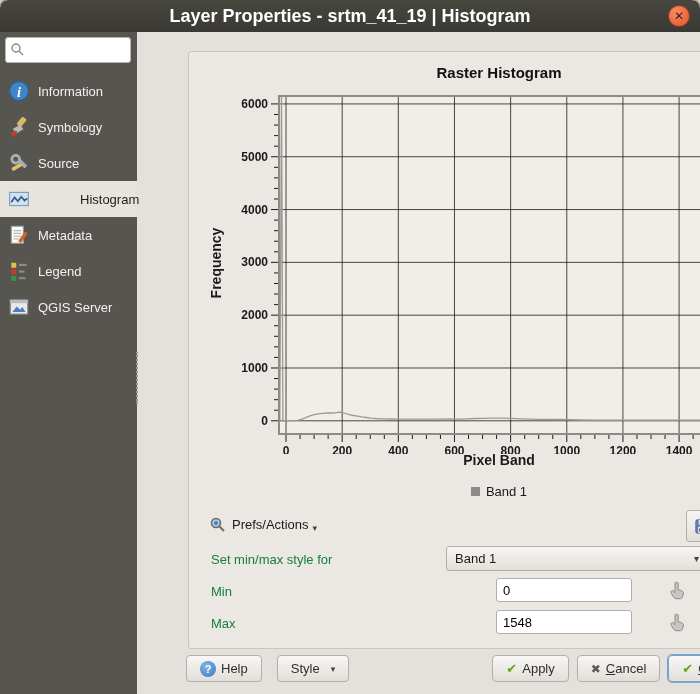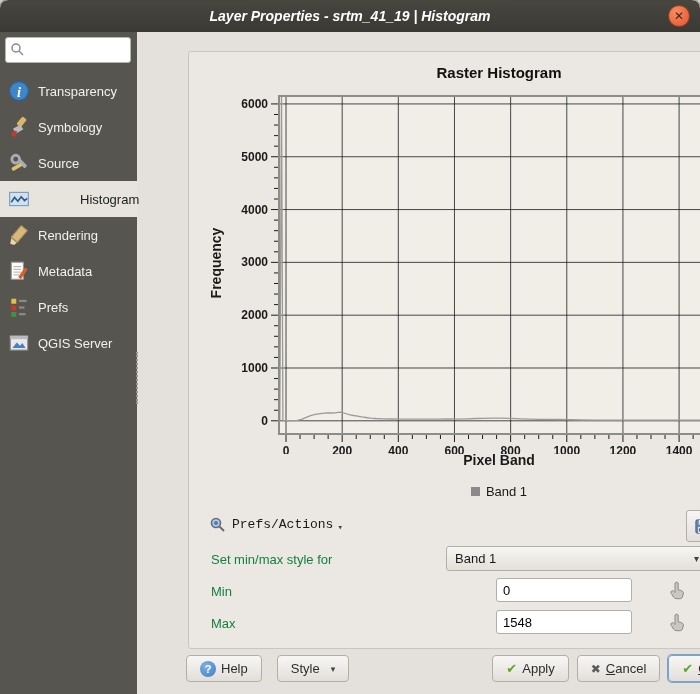--- a/index.html
+++ b/index.html
@@ -8,21 +8,21 @@
     position:relative; width:700px; height:694px; overflow:hidden;
     font-family:"Liberation Sans","DejaVu Sans",sans-serif; font-size:13px; color:#1a1a1a;
     background:#e4e0db; border-radius:8px 8px 0 0; box-shadow:0 0 0 1px #8f8b85;
   }
   
   .titlebar {
     position:absolute; left:0; top:0; width:700px; height:32px;
     background:linear-gradient(#47463f,#3a3934); border-radius:8px 8px 0 0;
     display:flex; align-items:center; justify-content:center;
   }
-  .titlebar .title { color:#fff; font-weight:bold; font-size:14px;font-style:italic; }
+  .titlebar .title { color:#fff; font-weight:bold; font-size:18px; }
   .close-btn {
     position:absolute; right:10px; top:5px; width:22px; height:22px; border-radius:50%;
     background:radial-gradient(circle at 35% 30%, #f68d66, #e8643c 70%);
     border:1px solid #9c3c1c; display:flex; align-items:center; justify-content:center;
     color:#4a1f0e; font-size:12px; font-weight:bold; cursor:pointer;
   }
   
   .sidebar { position:absolute; left:0; top:32px; width:137px; height:662px; background:#57554f; }
   .search-wrap { position:relative; margin:5px 6px 10px 5px; }
   .search-wrap input {
@@ -41,21 +41,21 @@
     position:absolute; left:11px; top:25px; width:544px; height:598px;
     background:#ebe8e3; border:1px solid #c9c5bf; border-radius:3px;
   }
   .chart-title { position:absolute; left:90px; top:12px; width:440px; text-align:center; font-weight:bold; font-size:15px; color:#111; }
   .ylabel { position:absolute; left:-38px; top:203px; width:130px; text-align:center; transform:rotate(-90deg); font-weight:bold; font-size:14px; }
   #chart-svg { position:absolute; left:42px; top:40px; }
   .xlabel { position:absolute; left:90px; top:400px; width:440px; text-align:center; font-weight:bold; font-size:14px; }
   .legend { position:absolute; left:90px; top:432px; width:440px; display:flex; align-items:center; justify-content:center; gap:6px; font-size:13px; }
   .legend-swatch { width:9px; height:9px; display:inline-block; }
   
-  .prefs-btn { position:absolute; left:14px; top:460px; display:flex; align-items:center; gap:6px; padding:4px 6px; border-radius:3px; cursor:pointer;font-family:Liberation Mono, monospace; }
+  .prefs-btn { position:absolute; left:14px; top:460px; display:flex; align-items:center; gap:6px; padding:4px 6px; border-radius:3px; cursor:pointer; }
   .prefs-btn .menu-arrow { font-size:9px; color:#444; align-self:flex-end; margin-left:-2px; }
   .save-btn {
     position:absolute; right:13px; top:458px; width:32px; height:32px;
     background:linear-gradient(#f7f6f3,#e3dfda); border:1px solid #b3afa8; border-radius:3px;
     display:flex; align-items:center; justify-content:center; cursor:pointer;
   }
   .field-label { position:absolute; left:22px; font-size:13px; color:#15803d; }
   .combo {
     position:absolute; left:257px; top:494px; width:262px; height:25px;
     background:linear-gradient(#f7f6f3,#e3dfda); border:1px solid #b3afa8; border-radius:3px;
@@ -104,21 +104,21 @@
     </div>
 
     <div class="nav">
       <div class="nav-item">
         <span class="nav-icon">
           <svg viewBox="0 0 20 20" width="22" height="22">
               <circle cx="10" cy="10" r="8.5" fill="#3e86c9" stroke="#2b649c"></circle>
               <text x="10" y="15" font-size="13" font-style="italic" font-weight="bold" fill="#fff" text-anchor="middle" font-family="'Liberation Serif',serif">i</text>
             </svg>
         </span>
-          <span class="nav-label">Transparency</span>
+          <span class="nav-label">Information</span>
       </div>
       <div class="nav-item">
         <span class="nav-icon">
           <svg viewBox="0 0 20 20" width="22" height="22">
               <rect x="10" y="0.5" width="5" height="9" rx="1.2" transform="rotate(40 12 5)" fill="#d9b765"></rect>
               <path d="M4.5 11.5 l6.5 -3.5 3 4 -6.5 4 z" fill="#b9babc"></path>
               <path d="M3 16 q2.2 -3.4 5.4 -2.2 l-2.2 5.2 q-3.2 0.2 -3.2 -3 z" fill="#c23b2e"></path>
             </svg>
         </span>
           <span class="nav-label">Symbology</span>
@@ -134,29 +134,20 @@
           <span class="nav-label">Source</span>
       </div>
       <div class="nav-item selected">
         <span class="nav-icon">
           <svg viewBox="0 0 20 20" width="22" height="22">
               <rect x="1.5" y="4" width="17" height="12" fill="#cfe2f2" stroke="#7b9cba"></rect>
               <polyline points="3,13 6,8.5 9,12 12,8 15,11.5 17.5,9.5" stroke="#35597e" fill="none" stroke-width="1.5"></polyline>
             </svg>
         </span>
           <span class="nav-label">Histogram</span>
-      </div>
-      <div class="nav-item">
-        <span class="nav-icon">
-          <svg viewBox="0 0 20 20" width="22" height="22">
-              <path d="M12 1.5 l5.5 4.5 -9 10.5 -5.5 -4.5 z" fill="#d9b87c" stroke="#b2935a"></path>
-              <path d="M3 13 l5 4 -2.5 2 -3.5 -1 z" fill="#e7d6ae"></path>
-            </svg>
-        </span>
-          <span class="nav-label">Rendering</span>
       </div>
       <div class="nav-item">
         <span class="nav-icon">
           <svg viewBox="0 0 20 20" width="22" height="22">
               <rect x="3" y="2" width="11" height="15.5" fill="#fdfdfd" stroke="#9a9690"></rect>
               <g stroke="#b5b5b5" stroke-width="1">
                 <line x1="5" y1="6" x2="12" y2="6"></line>
                 <line x1="5" y1="8.5" x2="12" y2="8.5"></line>
                 <line x1="5" y1="11" x2="12" y2="11"></line>
                 <line x1="5" y1="13.5" x2="10" y2="13.5"></line>
@@ -170,21 +161,21 @@
         <span class="nav-icon">
           <svg viewBox="0 0 20 20" width="22" height="22">
               <rect x="3" y="2.5" width="4.5" height="4.5" fill="#e0c04a"></rect>
               <line x1="10" y1="4.5" x2="17" y2="4.5" stroke="#8a8a8a" stroke-width="2"></line>
               <rect x="3" y="8.5" width="4.5" height="4.5" fill="#c23b2e"></rect>
               <line x1="10" y1="10.5" x2="15" y2="10.5" stroke="#8a8a8a" stroke-width="2"></line>
               <rect x="3" y="14.5" width="4.5" height="4.5" fill="#3f9143"></rect>
               <line x1="10" y1="16.5" x2="16" y2="16.5" stroke="#8a8a8a" stroke-width="2"></line>
             </svg>
         </span>
-          <span class="nav-label">Prefs</span>
+          <span class="nav-label">Legend</span>
       </div>
       <div class="nav-item">
         <span class="nav-icon">
           <svg viewBox="0 0 20 20" width="22" height="22">
               <rect x="2" y="3.5" width="16" height="13" fill="#e9e9e9" stroke="#83807b"></rect>
               <rect x="2" y="3.5" width="16" height="3" fill="#b8bcc0"></rect>
               <path d="M4 14.5 l4 -5 3 3 2 -2.5 3 4.5 z" fill="#4a7fc1"></path>
             </svg>
         </span>
           <span class="nav-label">QGIS Server</span>

